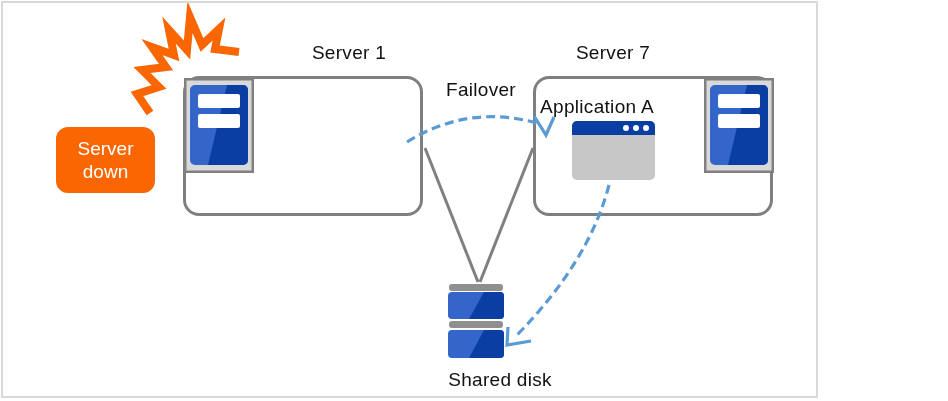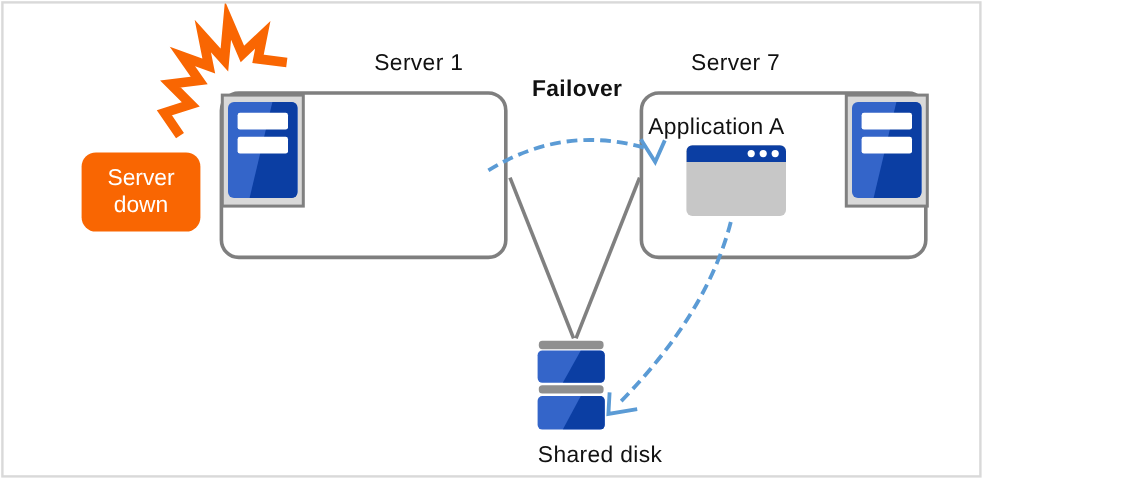--- a/index.html
+++ b/index.html
@@ -20,25 +20,25 @@
   .overlay {
     position:absolute; left:0; top:0; width:948px; height:401px;
     pointer-events:none;
   }
   .lbl {
     position:absolute; transform:translateX(-50%);
     font-size:19px; color:#111111; white-space:nowrap; letter-spacing:0.3px;
   }
   .lbl-server1 { left:349px; top:42px; }
   .lbl-server2 { left:613px; top:42px; }
-  .lbl-failover { left:481px; top:64px;font-weight:bold; }
+  .lbl-failover { left:481px; top:79px; }
   .lbl-application { left:597px; top:96px; }
   .lbl-shared-disk { left:480px; top:369px;margin-left:20px; }
   .badge {
-    position:absolute; left:68px; top:127px; width:99px; height:66px;
+    position:absolute; left:56px; top:127px; width:99px; height:66px;
     background:#f96602; border-radius:12px;
     display:flex; align-items:center; justify-content:center;
   }
   .badge span {
     display:block; width:72px; text-align:center;
     color:#ffffff; font-size:19px; line-height:23px;
   }
 </style>
 </head>
 <body>

